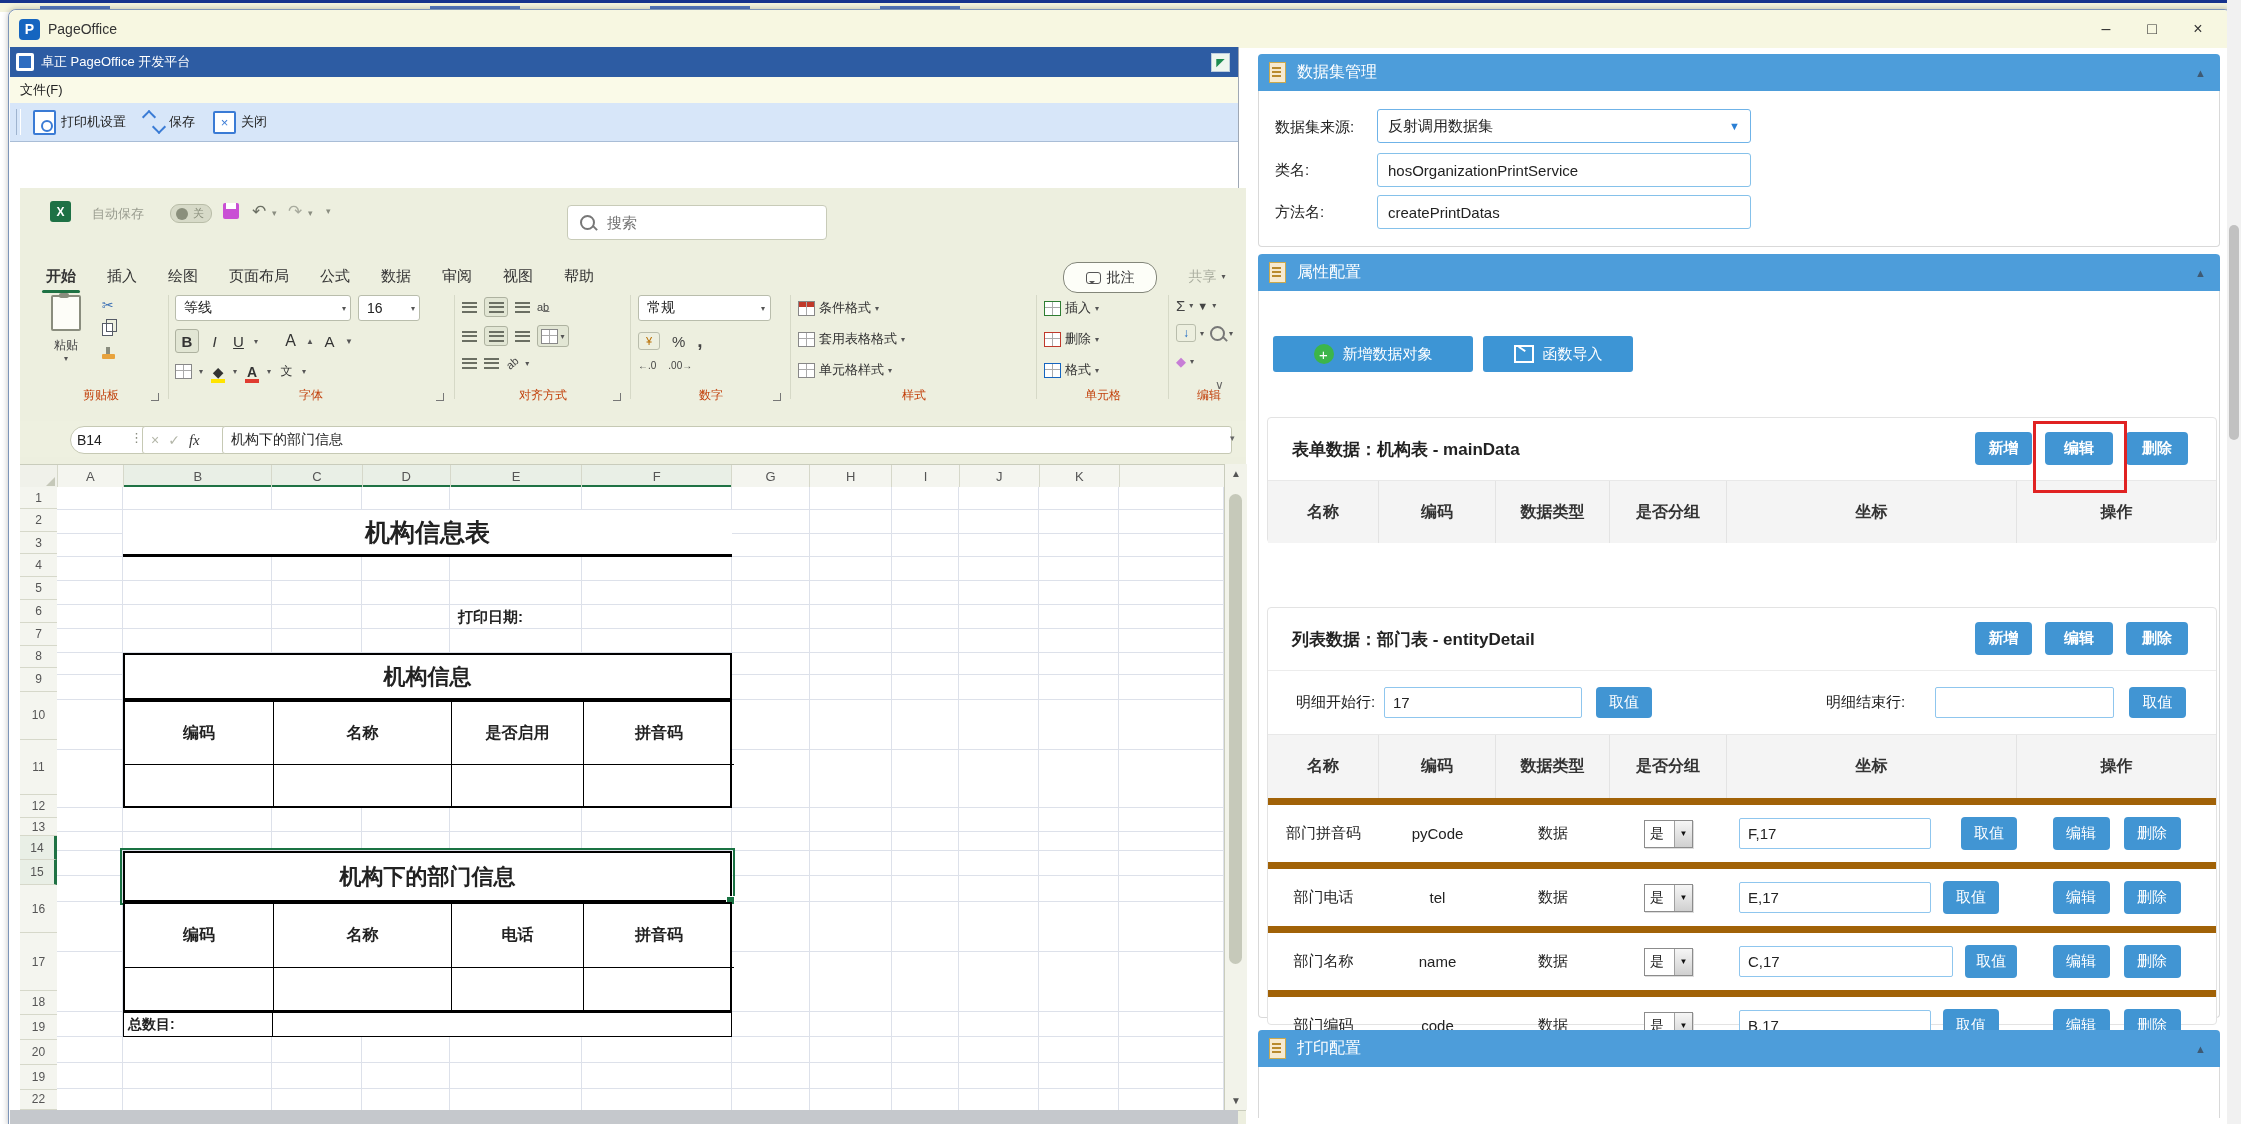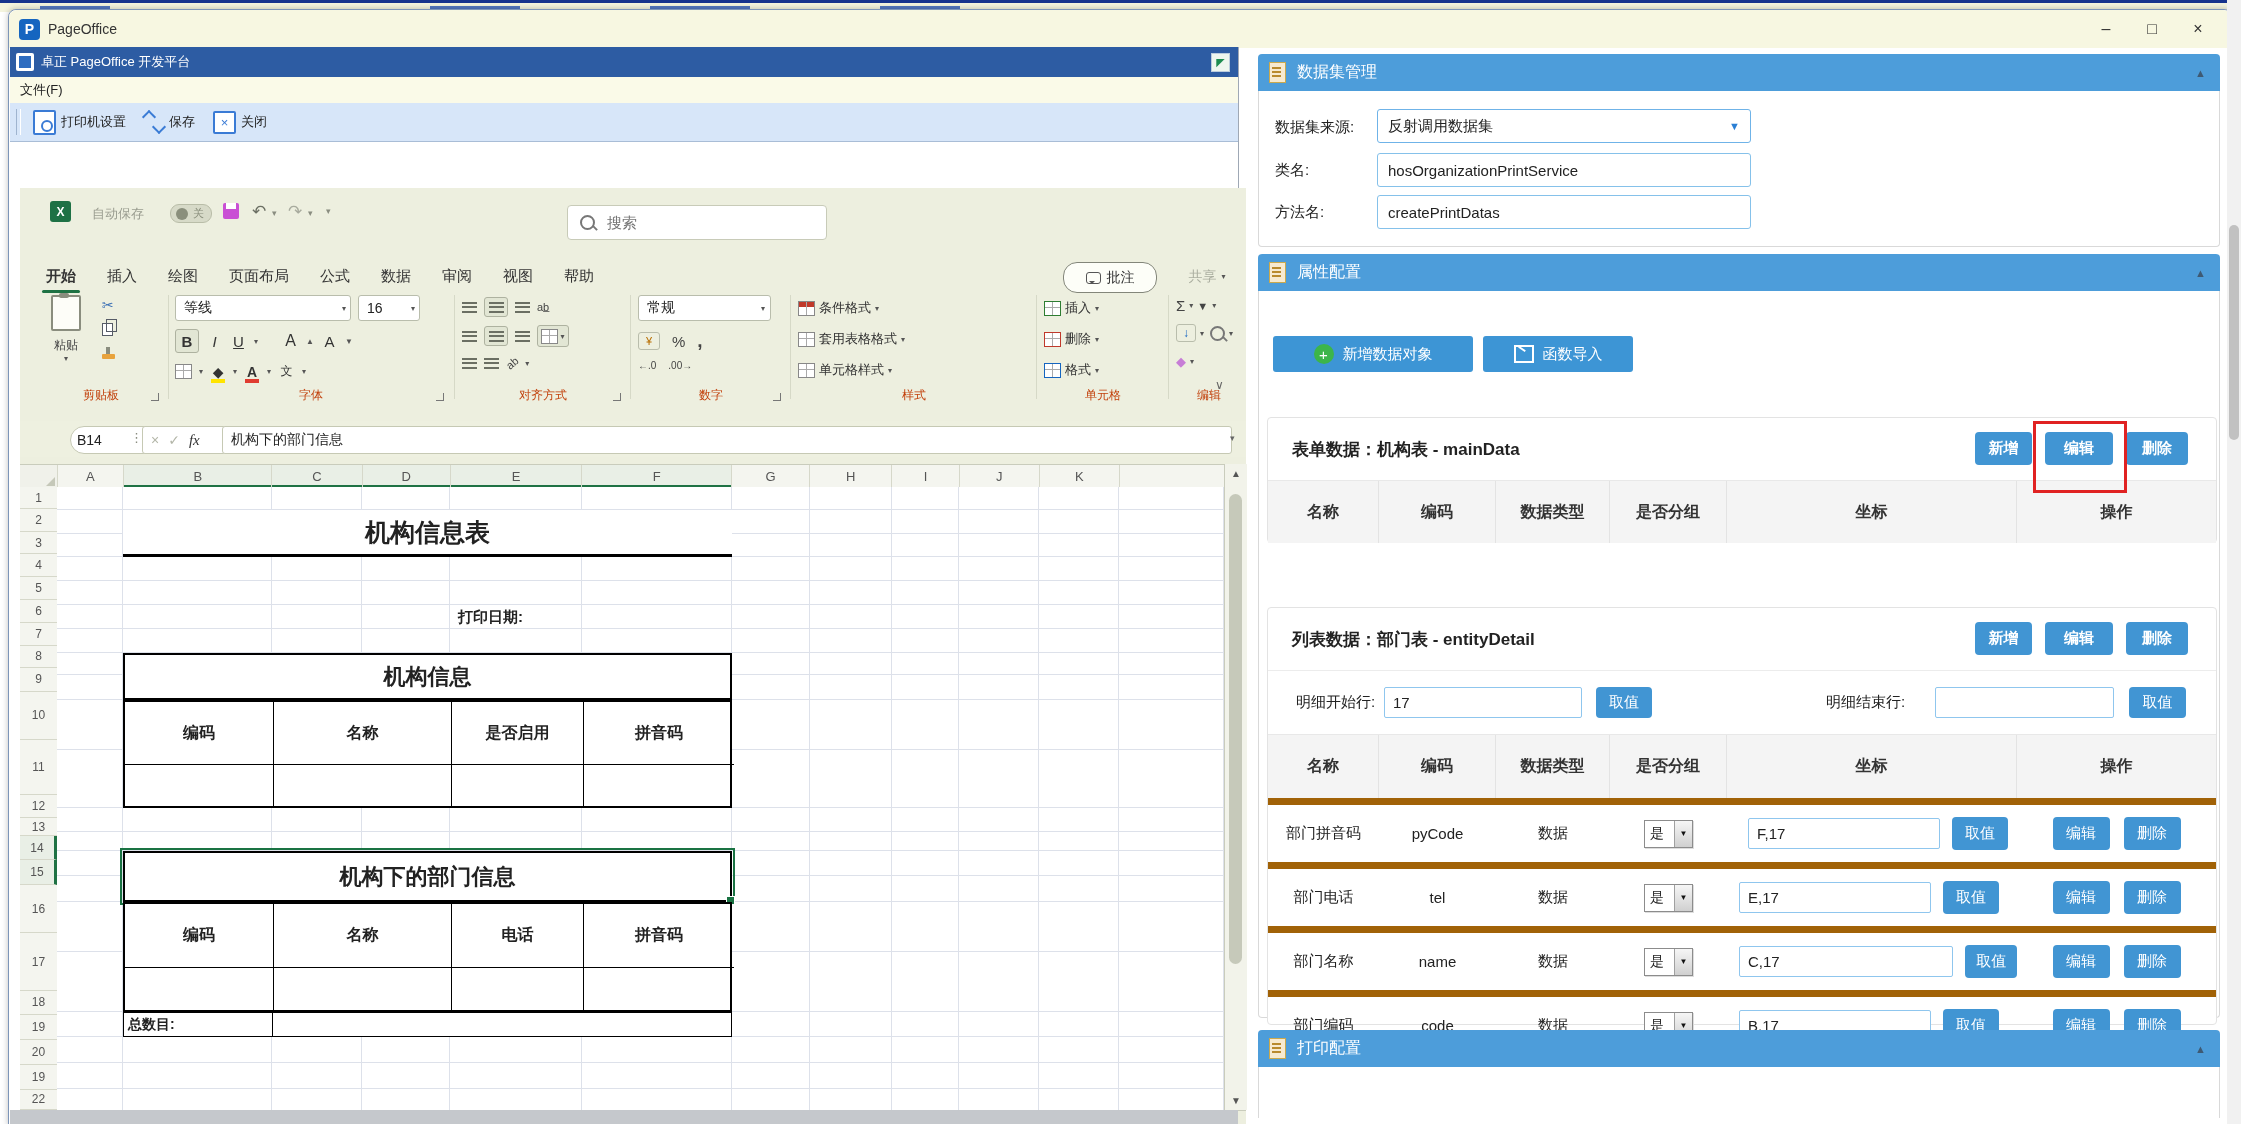--- a/index.html
+++ b/index.html
@@ -679,21 +679,21 @@
       <div class="drow">
         <div>部门拼音码</div>
         <div>pyCode</div>
         <div>数据</div>
         <div>
             <span class="wsel">
               <span class="t">是</span>
               <span class="a">▼</span>
             </span>
           </div>
-        <div style="justify-content:center;padding-left:12px;gap:12px;">
+        <div style="justify-content:space-between;padding-left:12px;gap:12px;">
           <input class="cinput" style="width: 192px;" value="F,17">
           <span class="bbtn" style="width:56px;">取值</span>
         </div>
         <div style="gap:14px;">
           <span class="bbtn" style="width:57px;">编辑</span>
           <span class="bbtn" style="width:57px;">删除</span>
         </div>
       </div>
       <div class="drow">
         <div>部门电话</div>

